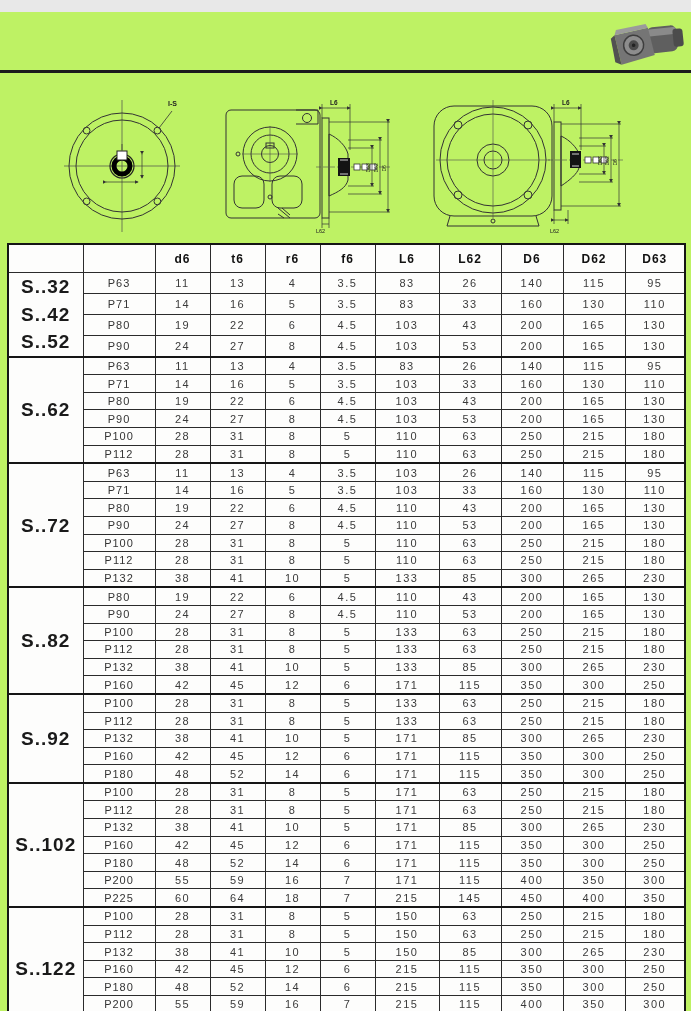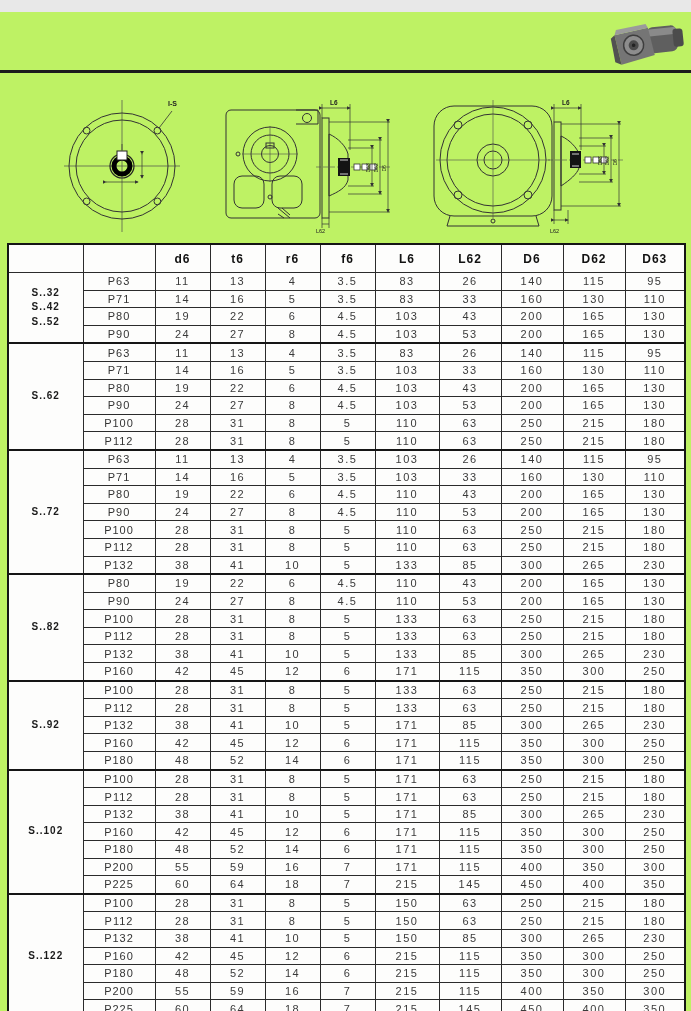--- a/index.html
+++ b/index.html
@@ -22,21 +22,21 @@
   }
   .datatable th,.datatable td{
     border:1px solid #2b2b2b;text-align:center;vertical-align:middle;
     padding:0;overflow:hidden;white-space:nowrap;
   }
   .datatable{border:2px solid #151515;}
   .datatable thead th{height:27px;font-size:12px;font-weight:bold;color:#111;letter-spacing:1px;}
   .datatable tbody td{height:16.6px;font-size:11px;color:#3a3a3a;letter-spacing:1.5px;}
   .datatable td.model-cell{letter-spacing:1px;color:#333;}
   .datatable td.group-cell{
-    font-size:10px;font-weight:bold;color:#1a1a1a;letter-spacing:1px;line-height:1.45;
+    font-size:19px;font-weight:bold;color:#1a1a1a;letter-spacing:1px;line-height:1.45;
   }
   .datatable tr.group-start td{border-top:2px solid #151515;}
 </style>
 </head>
 <body>
 
 <div class="sheet">
 
   <div class="photo">
     <svg width="84" height="56" viewBox="0 0 84 56">

